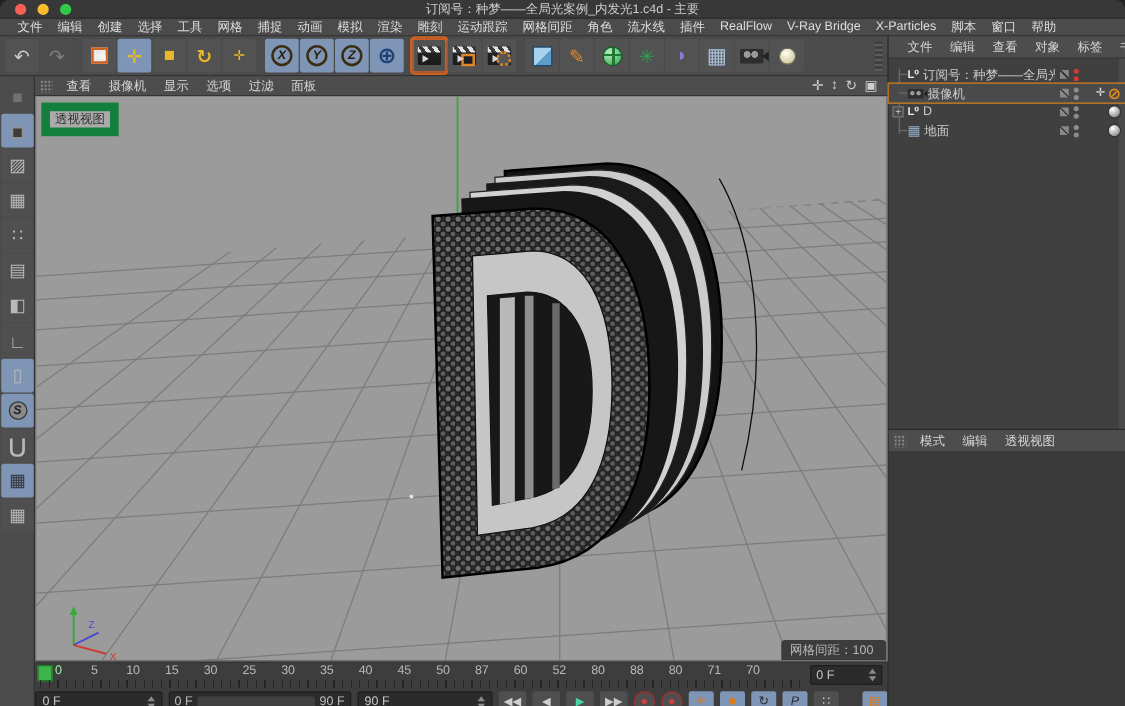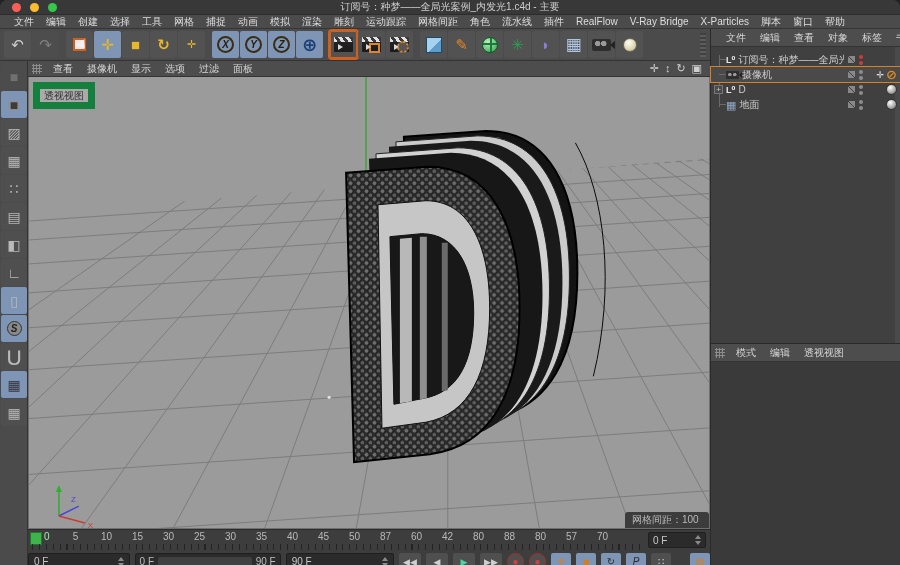--- a/index.html
+++ b/index.html
@@ -433,25 +433,25 @@
                   <span>15</span>
                   <span>30</span>
                   <span>25</span>
                   <span>30</span>
                   <span>35</span>
                   <span>40</span>
                   <span>45</span>
                   <span>50</span>
                   <span>87</span>
                   <span>60</span>
-                  <span>42</span>
+                  <span>52</span>
                   <span>80</span>
                   <span>88</span>
                   <span>80</span>
-                  <span>57</span>
+                  <span>71</span>
                   <span>70</span>
                 </div>
               <div class="ticks"></div>
             </div>
             <div class="cfield">
               <span>0 F</span>
               <span class="spin">
                   <i class="up"></i>
                   <i class="dn"></i>
                 </span>

